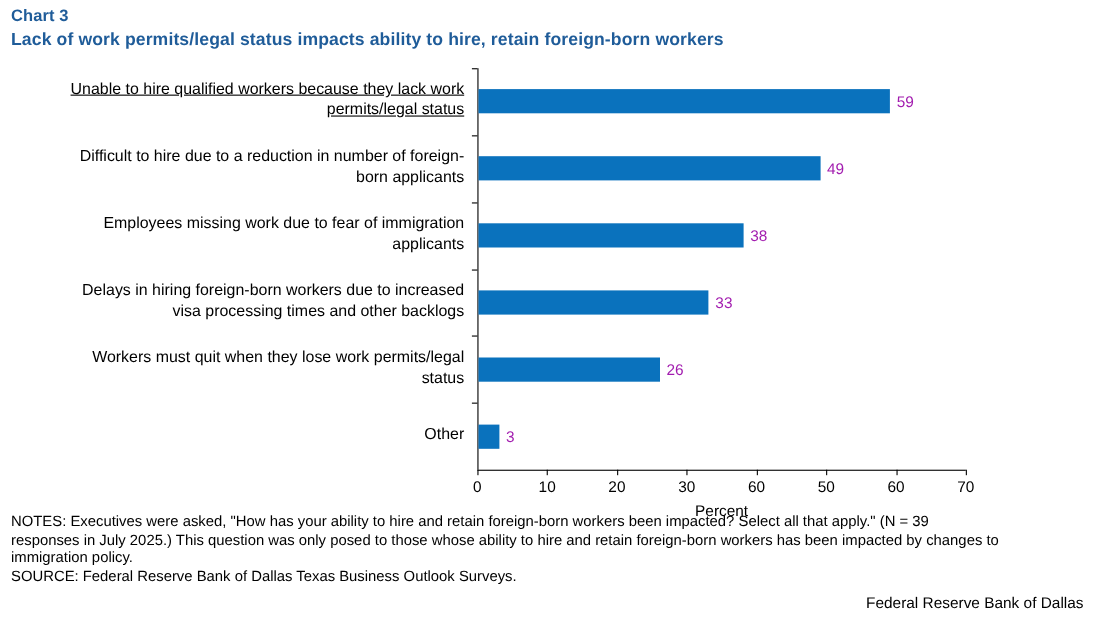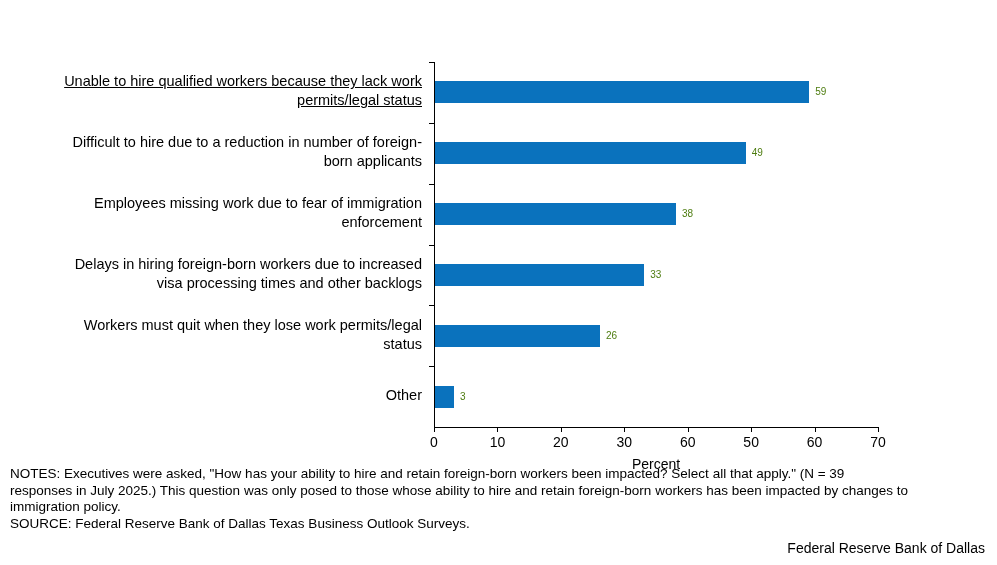--- a/index.html
+++ b/index.html
@@ -120,22 +120,22 @@
     background: #000;
   }
 
   .bar {
     position: absolute;
     background: #0a72bd;
     height: 22px;
   }
   .bar-value {
     position: absolute;
-    font-size: 10px;
-    color: #4d7c0f;
+    font-size: 14px;
+    color: #a21caf;
     line-height: 22px;
     white-space: nowrap;
   }
 
   .xaxis-title {
     position: absolute;
     left: 424px;
     top: 394px;
     width: 444px;
     text-align: center;
@@ -164,35 +164,39 @@
     font-size: 14px;
     color: #000000;
     margin-left: 32px;
   }
 </style>
 </head>
 <body>
 
 <div class="page">
 
+  <div class="title-block">
+    <div class="chart-number">Chart 3</div>
+    <div class="chart-title">Lack of work permits/legal status impacts ability to hire, retain foreign-born workers</div>
+  </div>
 
   <div class="plot">
 
     <div class="cat-col" id="catcol">
         <div class="cat-label" style="top: 10.4167px; text-decoration: underline;">
           <div>Unable to hire qualified workers because they lack work</div>
           <div>permits/legal status</div>
         </div>
         <div class="cat-label" style="top: 71.25px;">
           <div>Difficult to hire due to a reduction in number of foreign-</div>
           <div>born applicants</div>
         </div>
         <div class="cat-label" style="top: 132.083px;">
           <div>Employees missing work due to fear of immigration</div>
-          <div>enforcement</div>
+          <div>applicants</div>
         </div>
         <div class="cat-label" style="top: 192.917px;">
           <div>Delays in hiring foreign-born workers due to increased</div>
           <div>visa processing times and other backlogs</div>
         </div>
         <div class="cat-label" style="top: 253.75px;">
           <div>Workers must quit when they lose work permits/legal</div>
           <div>status</div>
         </div>
         <div class="cat-label" style="top: 324.083px;">

